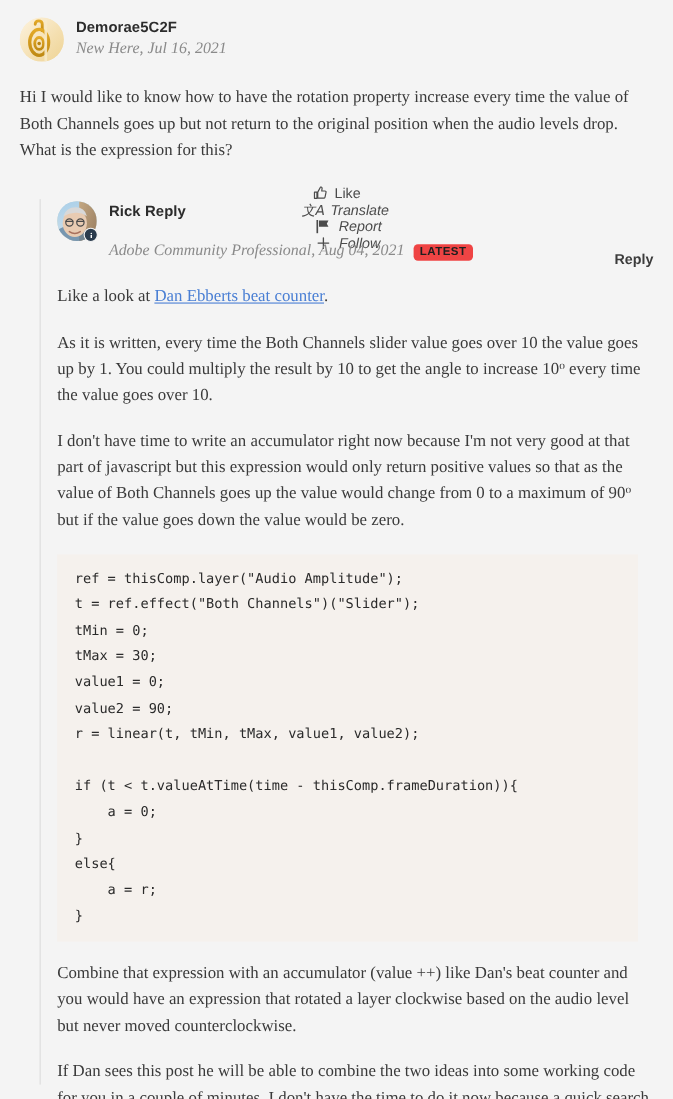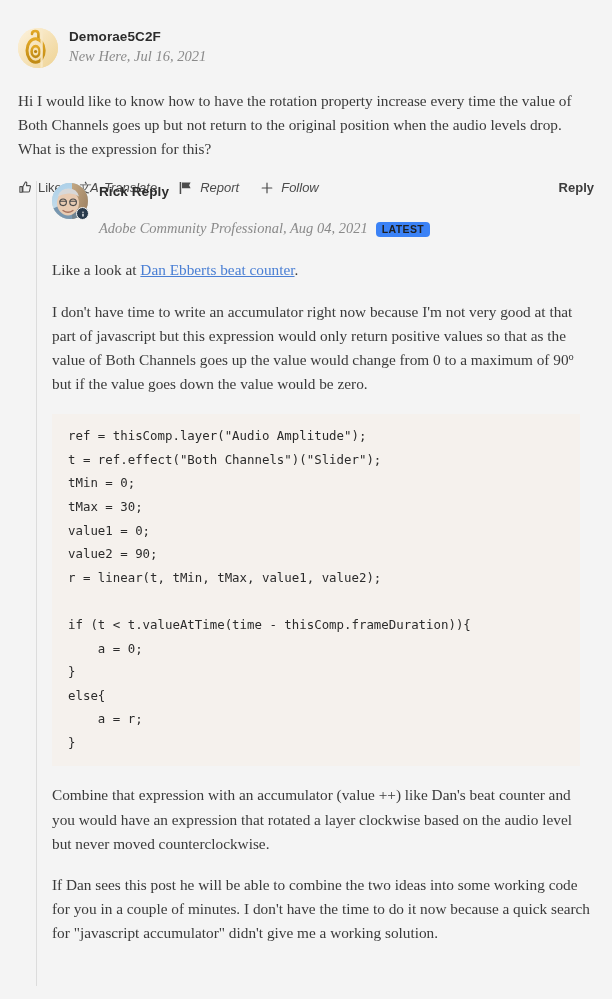--- a/index.html
+++ b/index.html
@@ -83,21 +83,21 @@
     line-height: 1.3;
     white-space: nowrap;
   }
 
   .badge-latest {
     font-family: "Liberation Sans", sans-serif;
     font-weight: bold;
     font-size: 10.5px;
     letter-spacing: .4px;
     color: #1f1f1f;
-    background: #3b82f6;
+    background: #ef4444;
     border-radius: 4px;
     padding: 2.5px 6px 2.5px 6px;
     line-height: 1;
     white-space: nowrap;
     margin-top: 20px;
   }
 
   
   .body-text {
     font-family: "Liberation Serif", serif;
@@ -127,20 +127,21 @@
     overflow: hidden;
   }
 
   
   .action-bar {
     display: flex;
     align-items: center;
     font-family: "Liberation Sans", sans-serif;
     font-size: 13px;
     color: #4b4b4b;
+    flex-direction: column;
   }
 
   .action {
     display: flex;
     align-items: center;
     gap: 5px;
     cursor: pointer;
     white-space: nowrap;
   }
 
@@ -165,21 +166,21 @@
   .translate-glyph {
     font-family: "DejaVu Sans", sans-serif;
     font-size: 12.5px;
     line-height: 1;
     color: #4b4b4b;
   }
 
   
   #post-original {
     position: absolute;
-    left: 18px; top: 28px; width: 576px;
+    left: 18px; top: 16px; width: 576px;
   }
   #post-original .body-text { margin-top: 21px; }
   #post-original .action-bar { margin-top: 19px; }
 
   .thread-divider {
     position: absolute;
     left: 36px;
     top: 181px;
     width: 1px;
     height: 805px;
@@ -329,20 +330,21 @@
           <span class="userrank">Adobe Community Professional, Aug 04, 2021</span>
           <span class="badge-latest">LATEST</span>
         </div>
       </div>
 
     </div>
 
     <div class="body-text intro">
       <p><span>Like a look at </span><a class="link" href="#">Dan Ebberts beat counter</a><span>.</span></p>
 
+      <p><span>As it is written, every time the Both Channels slider value goes over 10 the value goes up by 1. You could multiply the result by 10 to get the angle to increase 10</span><sup class="deg">o</sup><span> every time the value goes over 10.</span></p>
 
       <p><span>I don't have time to write an accumulator right now because I'm not very good at that part of javascript but this expression would only return positive values so that as the value of Both Channels goes up the value would change from 0 to a maximum of 90</span><sup class="deg">o</sup><span> but if the value goes down the value would be zero.</span></p>
     </div>
 
     <pre class="code-block">ref = thisComp.layer("Audio Amplitude");
 t = ref.effect("Both Channels")("Slider");
 tMin = 0;
 tMax = 30;
 value1 = 0;
 value2 = 90;

